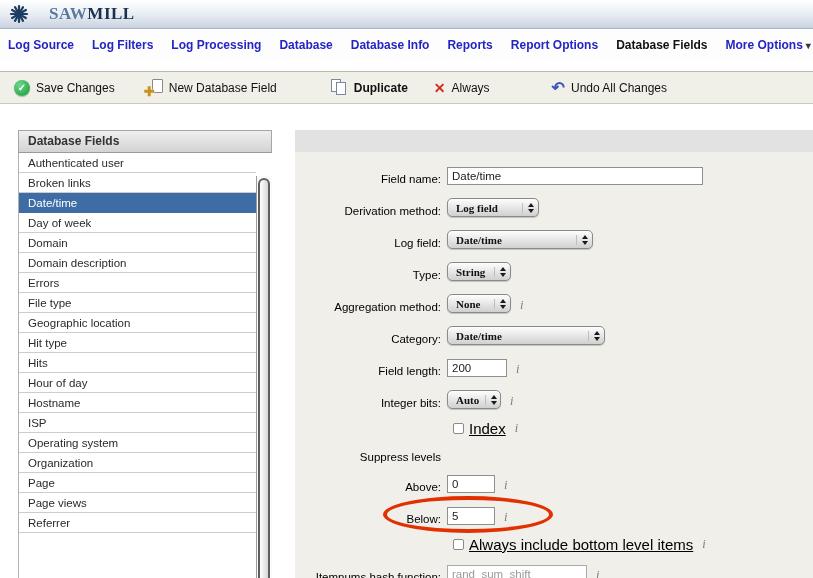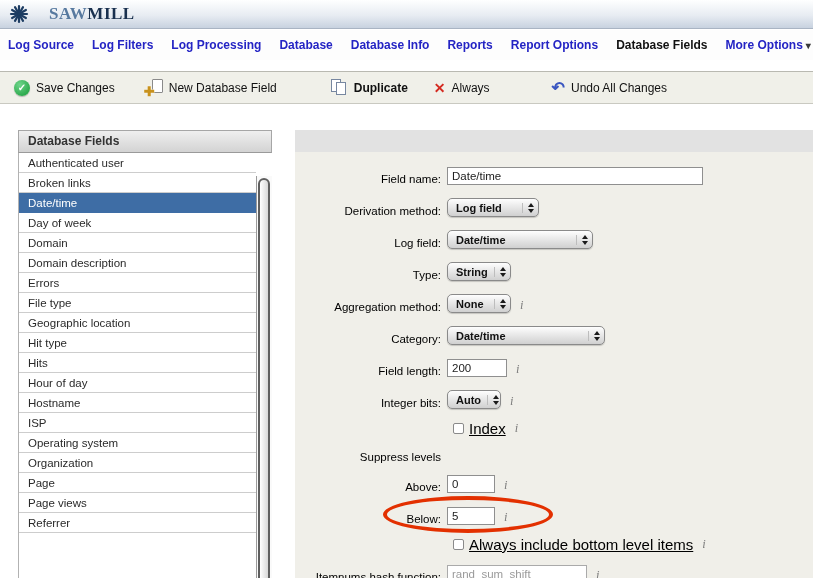--- a/index.html
+++ b/index.html
@@ -83,21 +83,21 @@
     font-size:11.5px; color:#222; padding:1px 4px; border-radius:0;
   }
   input.txt.dim { color:#9a9a9a; border-color:#aaa; }
   .w256{width:256px;} .w146{width:146px;} .w158{width:158px;} .w92{width:92px;}
   .w64{width:64px;} .w60{width:60px;} .w54{width:54px;} .w48{width:48px;} .w140{width:140px;}
   .popup {
     display:inline-flex; align-items:center; justify-content:space-between; height:19px;
     border:1px solid #8a8a8a; border-radius:5px; cursor:pointer;
     background:linear-gradient(#fefefe,#e9e9e9 45%,#d0d0d0);
     box-shadow:0 1px 1px rgba(0,0,0,.18);
-    padding:0 4px 0 8px; font-size:11px; font-weight:bold; color:#111; white-space:nowrap;
+    padding:0 4px 0 8px; font-size:11px; font-weight:bold; color:#111; white-space:nowrap;font-family:Liberation Serif, serif;
   }
   .arrows { display:flex; flex-direction:column; gap:2px; margin-left:6px; padding-left:5px; border-left:1px solid #bdbdbd; }
   .tri-up { width:0; height:0; border-left:3.5px solid transparent; border-right:3.5px solid transparent; border-bottom:4px solid #1a1a1a; }
   .tri-dn { width:0; height:0; border-left:3.5px solid transparent; border-right:3.5px solid transparent; border-top:4px solid #1a1a1a; }
   .cb { width:11px; height:11px; border:1px solid #8a8a8a; background:#fff; border-radius:2px; margin-right:5px; cursor:pointer; flex:0 0 auto; }
   .cblabel { font-size:15px; color:#000;text-decoration:underline; }
   .info { font-family:"Liberation Serif", serif; font-style:italic; color:#7d7d7d; font-size:12.5px; margin-left:9px; }
   .section-label { font-size:11.5px; color:#000; }
   .red-ellipse {
     position:absolute; left:88px; top:-9px; width:170px; height:37px;

